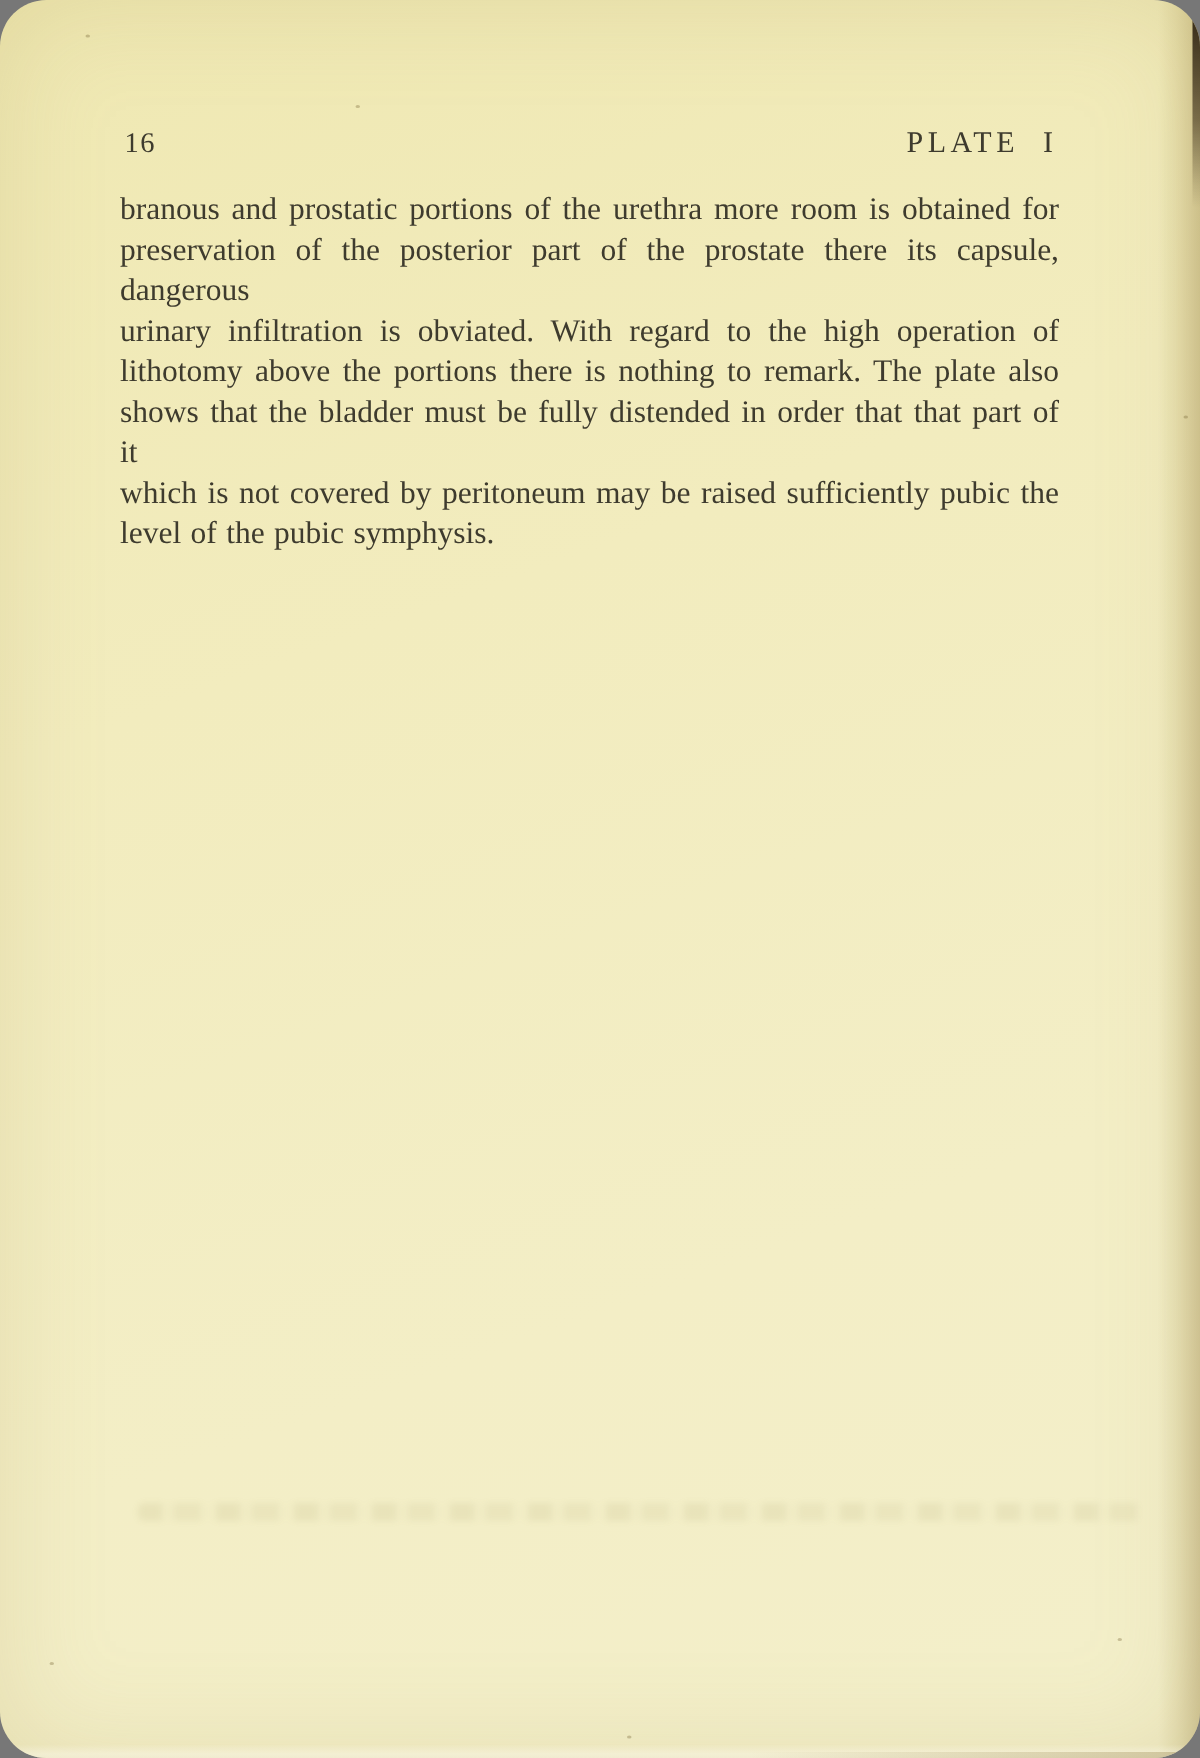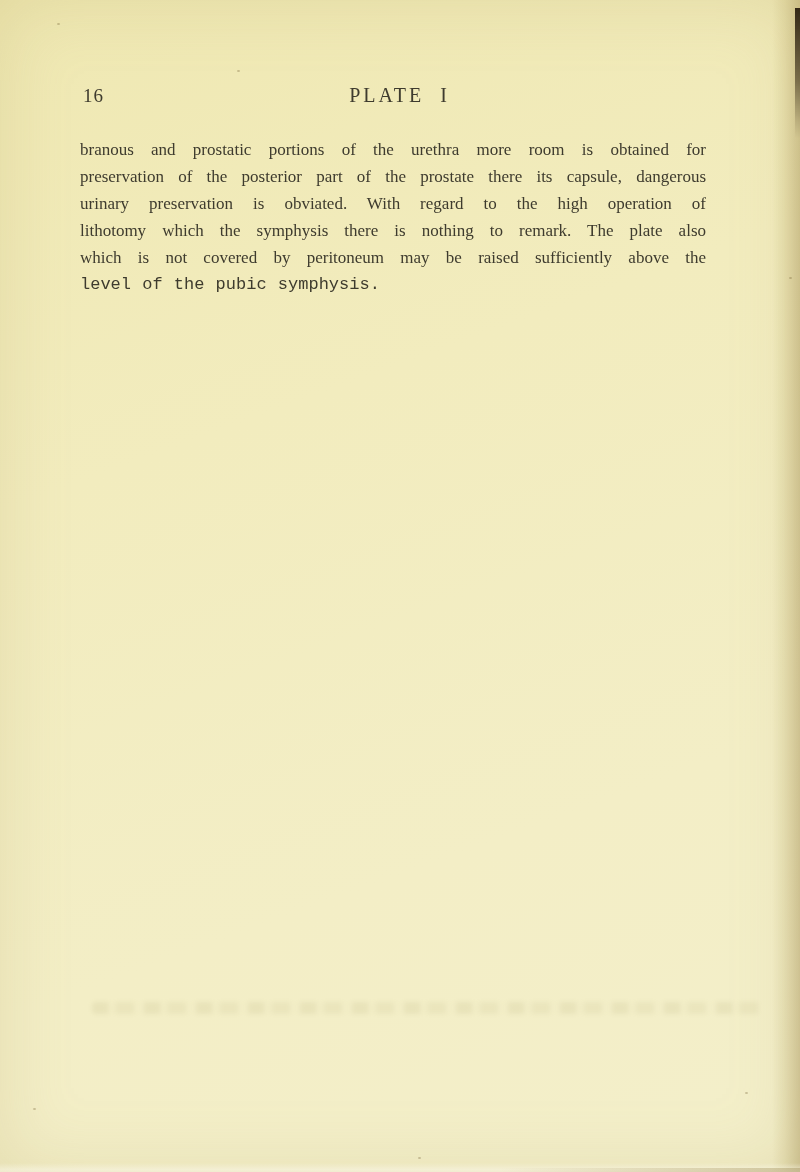--- a/index.html
+++ b/index.html
@@ -7,20 +7,21 @@
     position: relative;
     width: 800px;
     height: 1172px;
     margin: 0 auto;
     background:
       linear-gradient(160deg, #efe8b2 0%, #f2ecbe 35%, #f3eec6 70%, #f3efca 100%);
     overflow: hidden;
     font-family: "Liberation Serif", "DejaVu Serif", serif;
     color: #3e3b2e;
     box-shadow: inset 0 0 70px rgba(176, 158, 92, 0.22);
+    border-radius: 31px;
   }
   
   .edge-shade {
     position: absolute; top: 0; right: 0; bottom: 0; width: 28px;
     background: linear-gradient(90deg,
       rgba(168,148,80,0) 0%,
       rgba(168,148,80,0.16) 45%,
       rgba(148,124,62,0.34) 100%);
   }
   .edge-dark-top {
@@ -43,39 +44,38 @@
     position: absolute; right: 0; bottom: 0; width: 300px; height: 4px;
     background: linear-gradient(90deg, rgba(150,130,70,0) 0%, rgba(150,130,70,0.38) 100%);
   }
   .page-number {
     position: absolute; left: 83px; top: 86px;
     font-size: 19px; line-height: 1;
     letter-spacing: 1px;
   }
   .plate-header {
     position: absolute; left: 80px; top: 85px; width: 625px;
-    text-align: center; text-indent: 14px;
+    text-align: right; text-indent: 14px;
     font-size: 20px; line-height: 1;
     letter-spacing: 3px;
     white-space: pre;
   }
   .body-text {
-    position: absolute; left: 80px; top: 136px; width: 626px;
-    font-size: 17px; line-height: 27px;
+    position: absolute; left: 80px; top: 126px; width: 626px;
+    font-size: 21px; line-height: 27px;
     word-spacing: 1px;
   }
   .line {
     text-align: justify;
     text-align-last: justify;
     -moz-text-align-last: justify;
     white-space: normal;
   }
   .line.last {
     text-align-last: left;
-    font-family: Liberation Mono, monospace;
     -moz-text-align-last: left;
   }
   
   .show-through {
     position: absolute; left: 92px; top: 1002px; width: 668px; height: 12px;
     background: repeating-linear-gradient(90deg,
       rgba(142,132,72,0.20) 0px, rgba(142,132,72,0.20) 16px,
       rgba(142,132,72,0.04) 16px, rgba(142,132,72,0.04) 24px,
       rgba(142,132,72,0.16) 24px, rgba(142,132,72,0.16) 42px,
       rgba(142,132,72,0.02) 42px, rgba(142,132,72,0.02) 52px);
@@ -93,23 +93,24 @@
 
 <div class="scan">
 
   <div class="page-number">16</div>
 
   <div class="plate-header">PLATE  I</div>
 
   <div class="body-text">
     <div class="line">branous and prostatic portions of the urethra more room is obtained for</div>
     <div class="line">preservation of the posterior part of the prostate there its capsule, dangerous</div>
-    <div class="line">urinary preservation is obviated.  With regard to the high operation of</div>
-    <div class="line">lithotomy which the symphysis there is nothing to remark.  The plate also</div>
-    <div class="line">which is not covered by peritoneum may be raised sufficiently above the</div>
+    <div class="line">urinary infiltration is obviated.  With regard to the high operation of</div>
+    <div class="line">lithotomy above the portions there is nothing to remark.  The plate also</div>
+    <div class="line">shows that the bladder must be fully distended in order that that part of it</div>
+    <div class="line">which is not covered by peritoneum may be raised sufficiently pubic the</div>
     <div class="line last">level of the pubic symphysis.</div>
   </div>
 
   <div class="show-through"></div>
 
   <div class="edge-shade"></div>
   <div class="edge-dark-top"></div>
   <div class="bottom-edge"></div>
   <div class="bottom-right-edge"></div>
 

